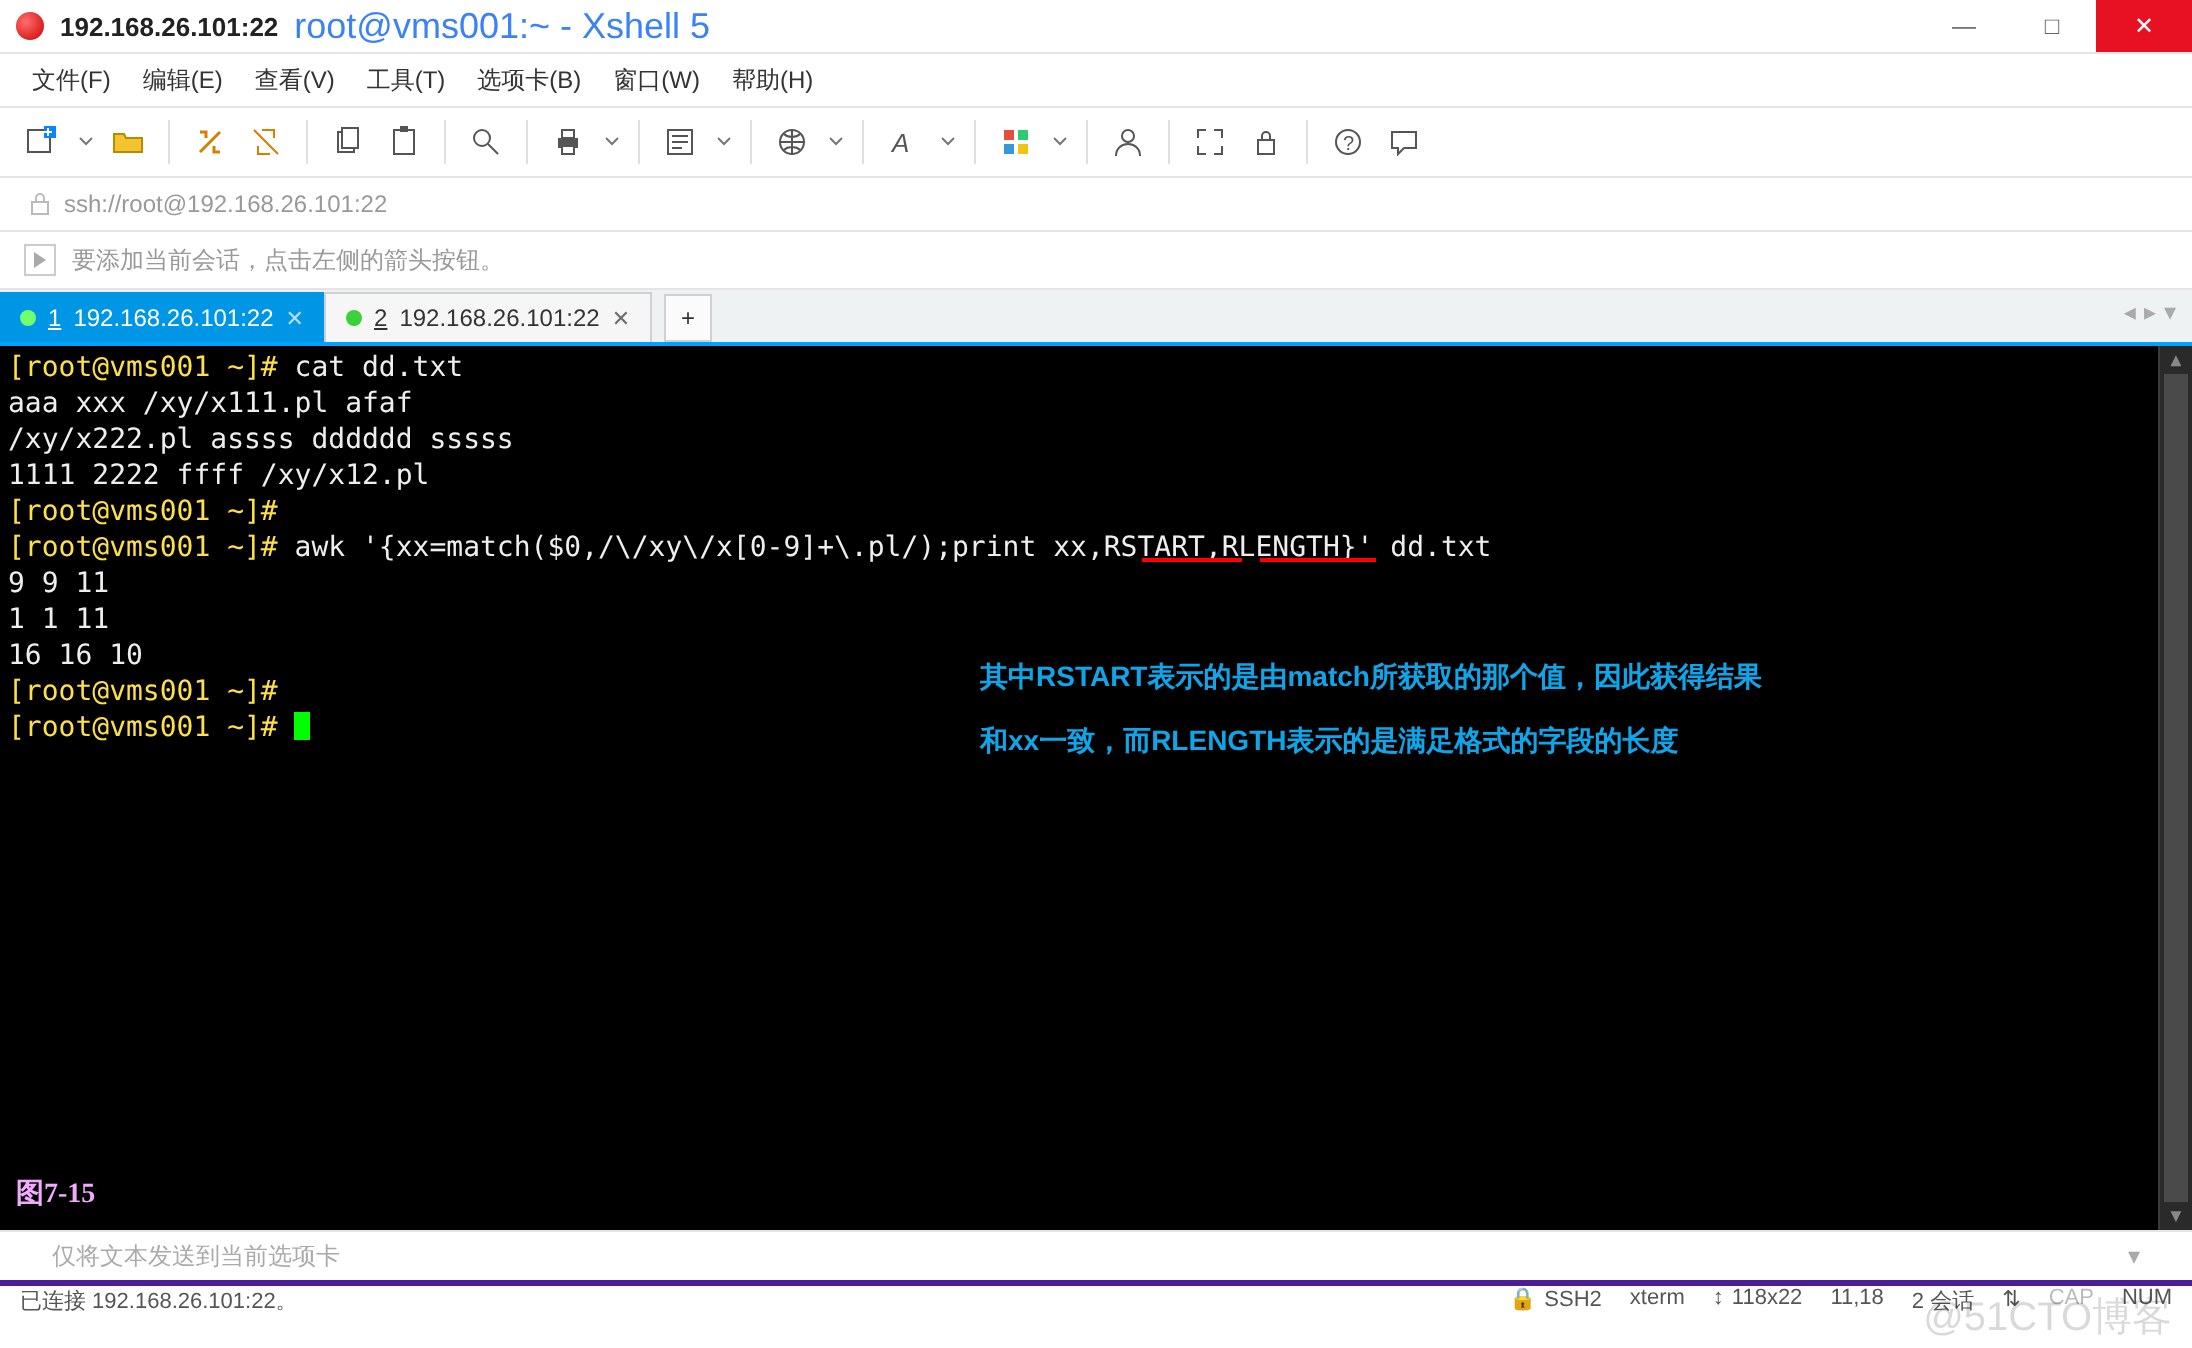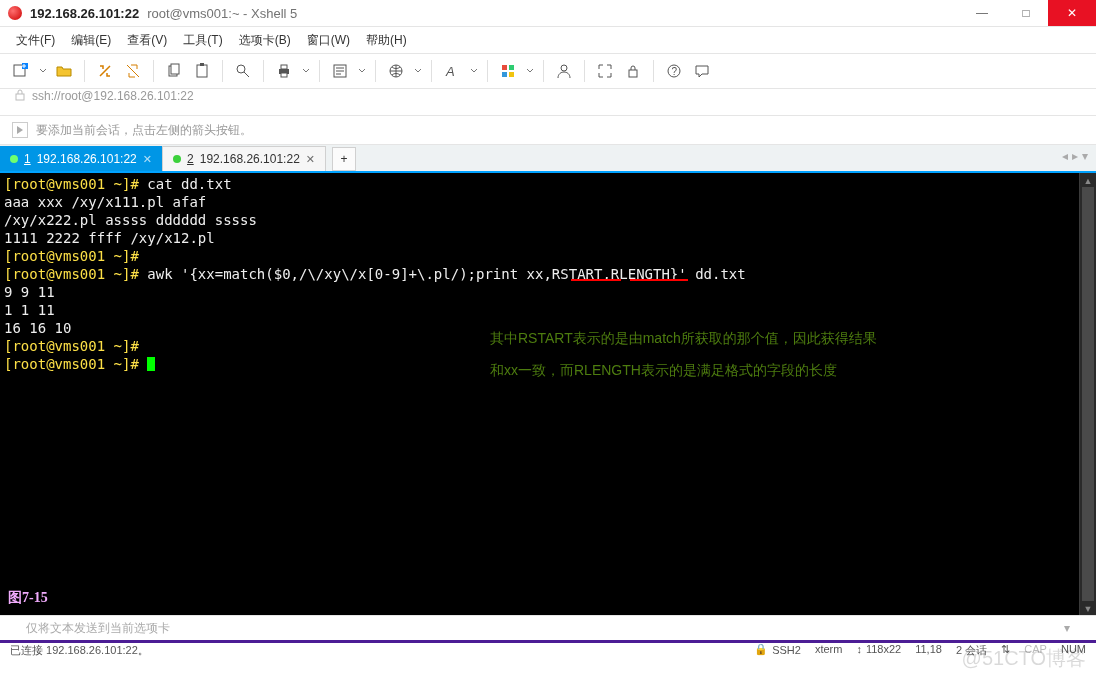--- a/index.html
+++ b/index.html
@@ -1,49 +1,49 @@
 <!DOCTYPE html>
 <html><head>
 <meta charset="utf-8">
 <style>
   html,body{margin:0;padding:0;font-family:"Microsoft YaHei",Tahoma,Arial,sans-serif;font-size:12px;background:#fff;color:#333;width:1096px;height:674px;overflow:hidden;position:relative}
   .titlebar{height:26px;background:#fff;display:flex;align-items:center;border-bottom:1px solid #e5e5e5}
   .titlebar .app-icon{width:14px;height:14px;margin:0 8px 0 8px;border-radius:7px;background:radial-gradient(circle at 35% 35%,#ff6e6e,#c00)}
   .titlebar .title-main{font-weight:700;font-size:13px;color:#222;margin-right:8px}
-  .titlebar .title-sub{color:#737373;font-size:13px}
+  .titlebar .title-sub{color:#3b82f6;font-size:18px}
   .titlebar .spacer{flex:1}
   .win-btns{display:flex;height:26px}
   .win-btn{width:44px;display:flex;align-items:center;justify-content:center;color:#666}
   .win-btn.close{background:#e81123;color:#fff;width:48px}
   .menubar{height:26px;display:flex;align-items:center;padding:0 16px;gap:16px;border-bottom:1px solid #e5e5e5}
   .menubar span{font-size:12px;color:#333}
   .toolbar{height:34px;display:flex;align-items:center;padding:0 10px;gap:6px;border-bottom:1px solid #e5e5e5}
   .tbtn{display:flex;align-items:center;justify-content:center;min-width:22px;height:22px;color:#555}
   .tbtn svg{width:16px;height:16px}
   .tsep{width:1px;height:22px;background:#e0e0e0;margin:0 3px}
   .dd{width:8px;height:8px;margin-left:1px;display:inline-flex;align-items:center;justify-content:center}
   .dd svg{width:8px;height:8px}
-  .addr{height:26px;display:flex;align-items:flex-start;padding:0 14px;border-bottom:1px solid #e5e5e5;color:#999;gap:6px}
+  .addr{height:26px;display:flex;align-items:center;padding:0 14px;border-bottom:1px solid #e5e5e5;color:#999;gap:6px}
   .addr .lock{width:12px;height:12px}
   .hint{height:28px;display:flex;align-items:center;padding:0 12px;border-bottom:1px solid #e5e5e5;color:#999;gap:8px}
   .hint .arrow{width:14px;height:14px;border:1px solid #ccc;display:flex;align-items:center;justify-content:center}
   .tabs{height:26px;background:#eef2f3;display:flex;align-items:flex-end;border-bottom:2px solid #00a2ff;position:relative}
   .tab{height:24px;display:flex;align-items:center;padding:0 10px;font-size:12px;gap:6px;border:1px solid #d0d0d0;border-bottom:none;margin-left:-1px;background:#f6f6f6}
   .tab.active{background:#0096e6;color:#fff;border-color:#0096e6}
   .tab .dot{width:8px;height:8px;border-radius:4px;background:#3bd13b}
   .tab.active .dot{background:#6fff6f}
   .tab .num{text-decoration:underline}
   .tab .x{font-size:11px;opacity:.7}
   .addtab{width:22px;height:22px;display:flex;align-items:center;justify-content:center;border:1px solid #d0d0d0;margin-left:6px;background:#fbfbfb}
   .tabside{position:absolute;right:8px;top:4px;display:flex;gap:4px;color:#aaa}
   .term{background:#000;color:#eee;font-family:Consolas,"DejaVu Sans Mono",monospace;font-size:14px;line-height:18px;padding:2px 4px 4px 4px;height:436px;position:relative;overflow:hidden}
   .term .line{white-space:pre}
   .p-host{color:#fde047}
   .cursor{display:inline-block;width:8px;height:14px;background:#00ff00;vertical-align:-2px}
-  .anno{position:absolute;color:#4d7c0f;font-family:"Microsoft YaHei",Arial;font-weight:400;font-size:14px;line-height:26px}
+  .anno{position:absolute;color:#0ea5e9;font-family:"Microsoft YaHei",Arial;font-weight:700;font-size:14px;line-height:26px}
   .underline{position:absolute;height:2px;background:#ff0000}
   .figlbl{position:absolute;left:8px;bottom:8px;color:#f0abfc;font-family:"Microsoft YaHei";font-weight:700;font-size:14px}
   .termscroll{position:absolute;right:0;top:0;width:16px;height:100%;background:#2a2a2a;border-left:1px solid #3a3a3a}
   .termscroll .tr{height:14px;display:flex;align-items:center;justify-content:center;color:#888}
   .termscroll .track{position:absolute;top:14px;bottom:14px;left:0;right:0}
   .termscroll .thumb{position:absolute;left:2px;right:2px;top:0;height:100%;background:#4a4a4a}
   .sendbar{height:24px;border-top:1px solid #e5e5e5;display:flex;align-items:center;padding:0 26px;color:#aaa}
   .sendbar .dd2{margin-left:auto}
   .status{height:22px;border-top:3px solid #4c1d95;display:flex;align-items:flex-start;padding:0 10px;font-size:11px;color:#555;gap:14px}
   .status .seg{display:flex;align-items:center;gap:4px}

